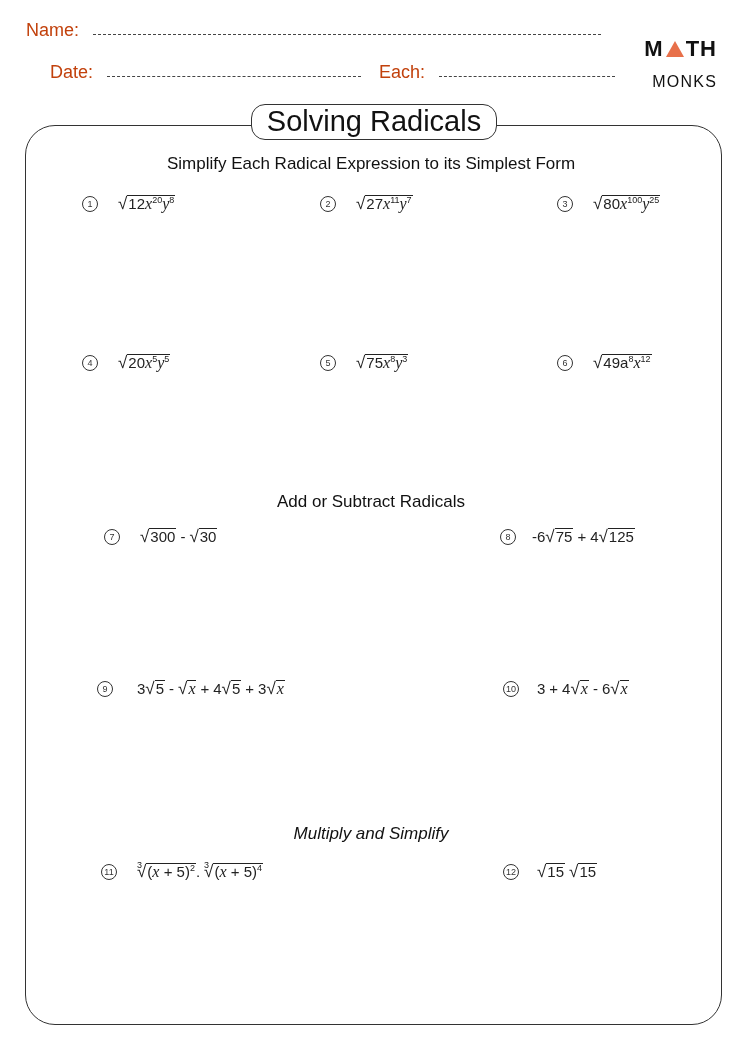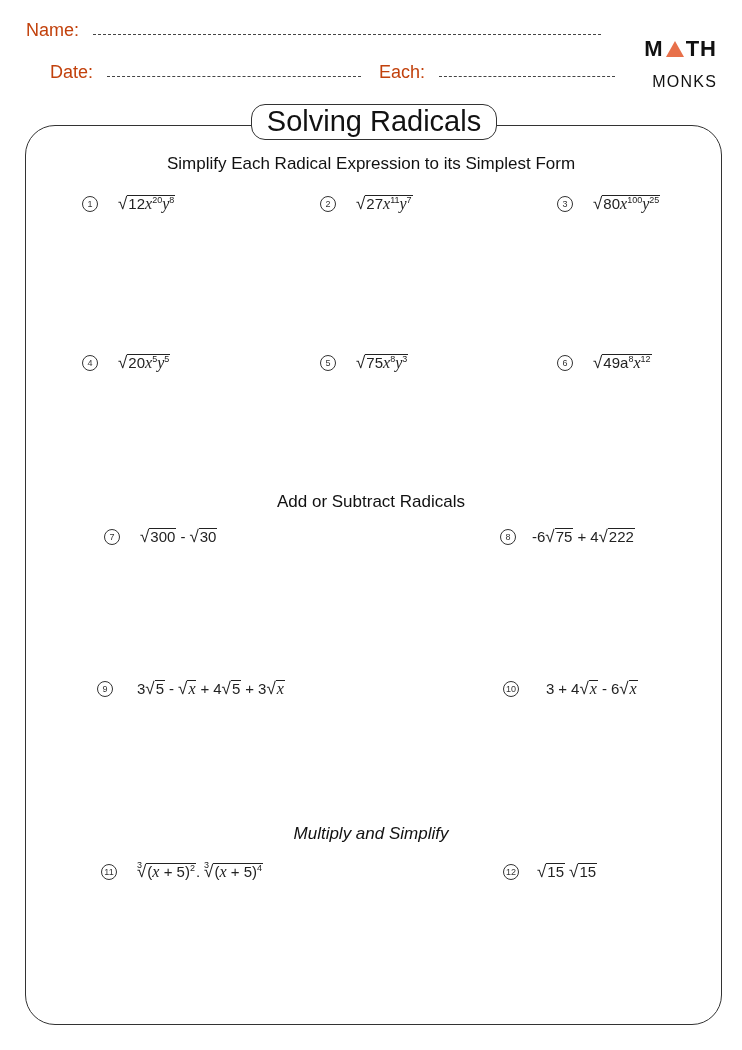--- a/index.html
+++ b/index.html
@@ -137,21 +137,21 @@
 
 <div class="problem" style="left:500px; top:527px;">
   <span class="num" style="margin-right:16px;">8</span>
   <span class="expr">
     -6<span class="rad">
         <span class="rad-sign">√</span>
         <span class="rad-body">75</span>
       </span>
     <span class="op">+</span>4<span class="rad">
         <span class="rad-sign">√</span>
-        <span class="rad-body">222</span>
+        <span class="rad-body">125</span>
       </span>
   </span>
 </div>
 
 <div class="problem" style="left:97px; top:679px;">
   <span class="num" style="margin-right:24px;">9</span>
   <span class="expr">
     3<span class="rad">
         <span class="rad-sign">√</span>
         <span class="rad-body">5</span>
@@ -165,21 +165,21 @@
         <span class="rad-body">5</span>
       </span>
     <span class="op">+</span>3<span class="rad">
         <span class="rad-sign">√</span>
         <span class="rad-body it">x</span>
       </span>
   </span>
 </div>
 
 <div class="problem" style="left:503px; top:679px;">
-  <span class="num" style="margin-right:27px;">10</span>
+  <span class="num" style="margin-right:18px;">10</span>
   <span class="expr">
     3<span class="op">+</span>4<span class="rad">
         <span class="rad-sign">√</span>
         <span class="rad-body it">x</span>
       </span>
     <span class="op">-</span>6<span class="rad">
         <span class="rad-sign">√</span>
         <span class="rad-body it">x</span>
       </span>
   </span>

